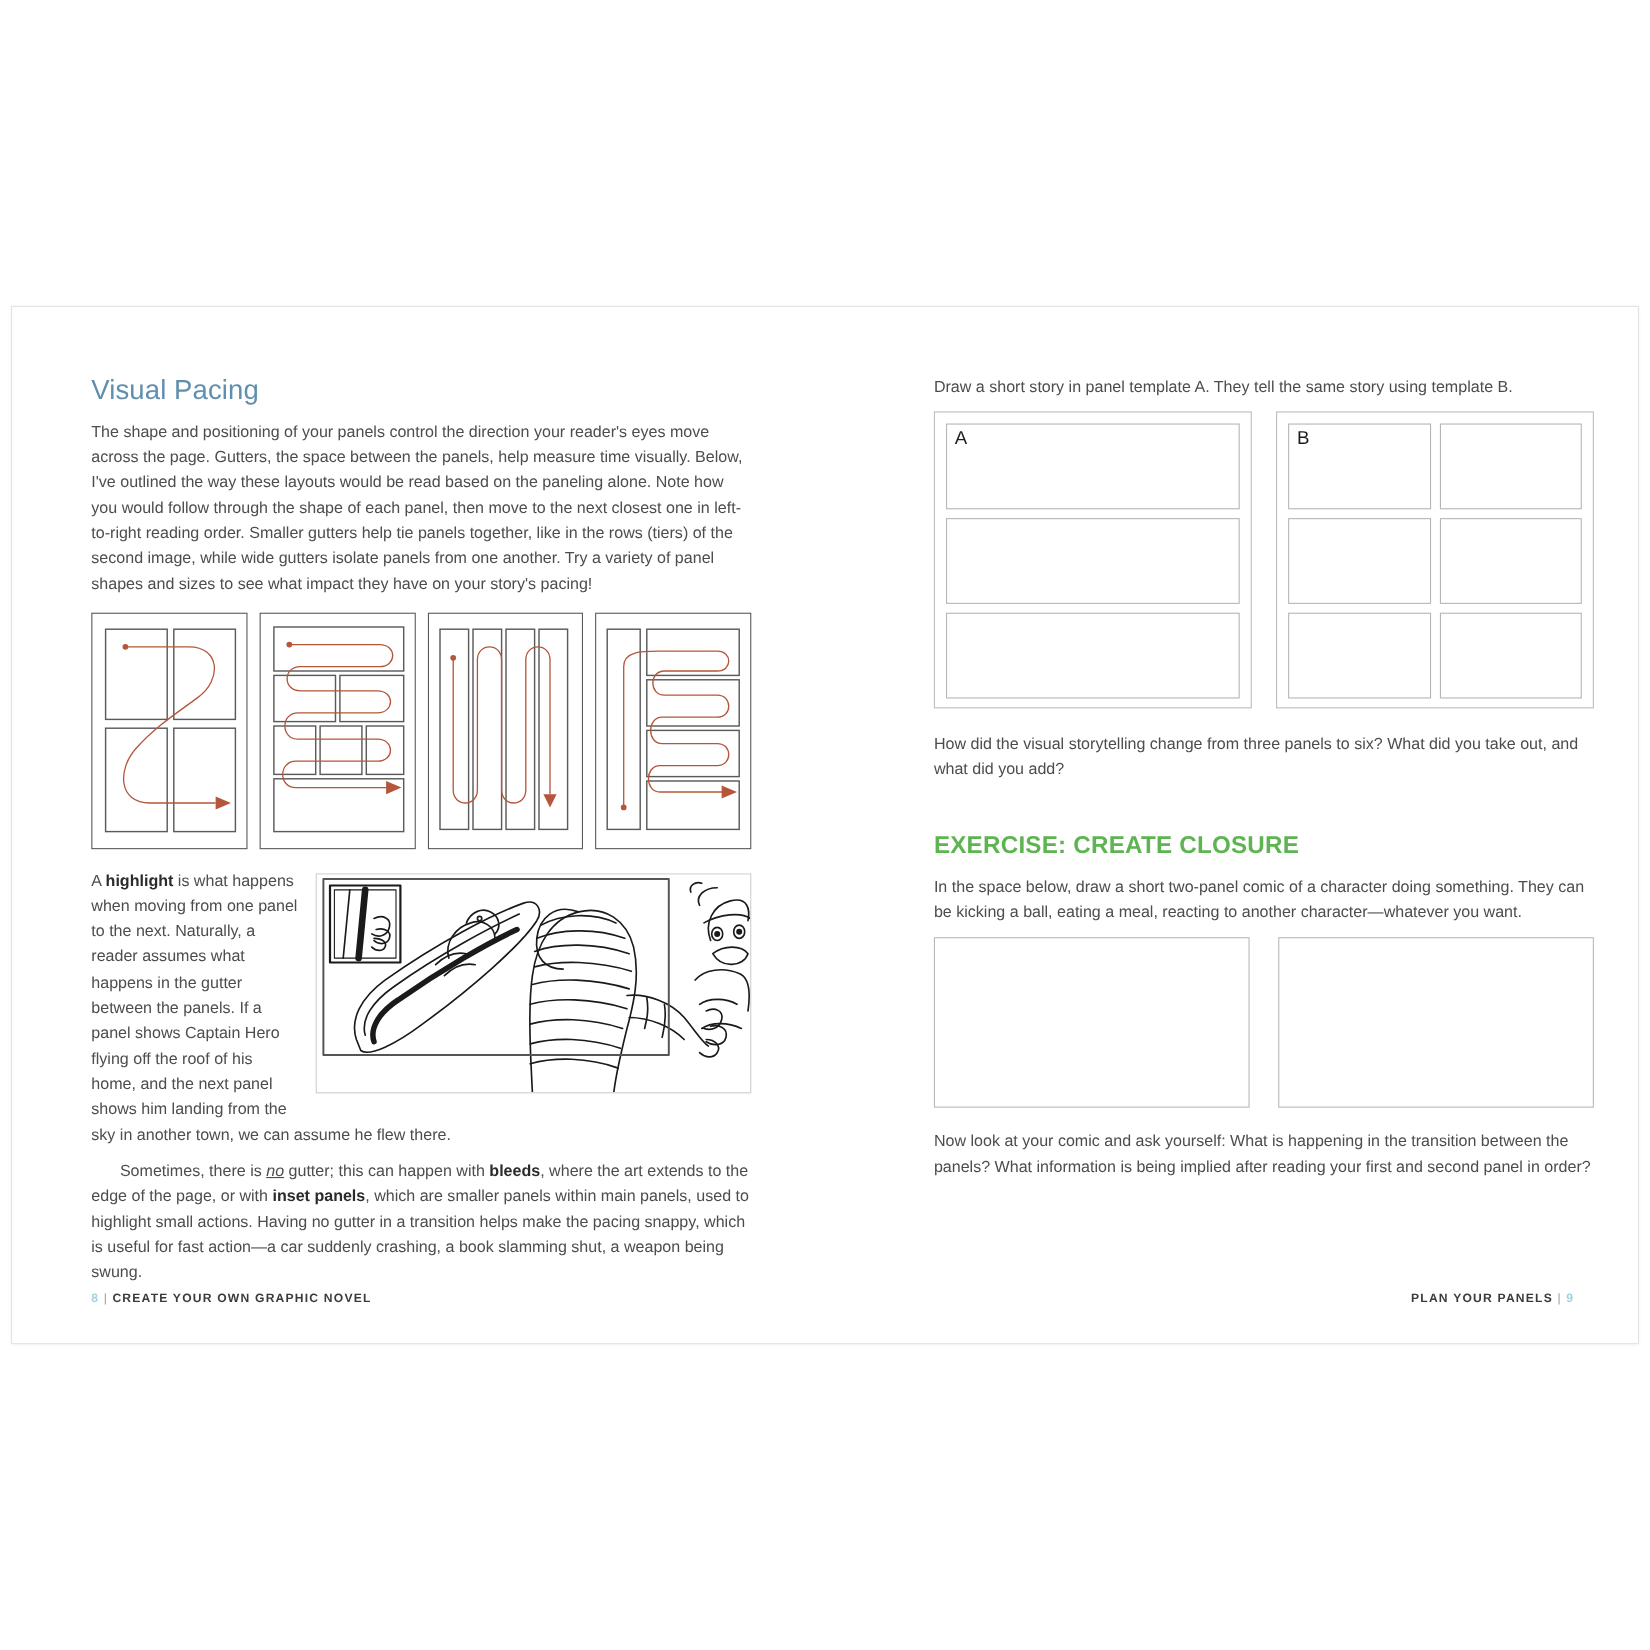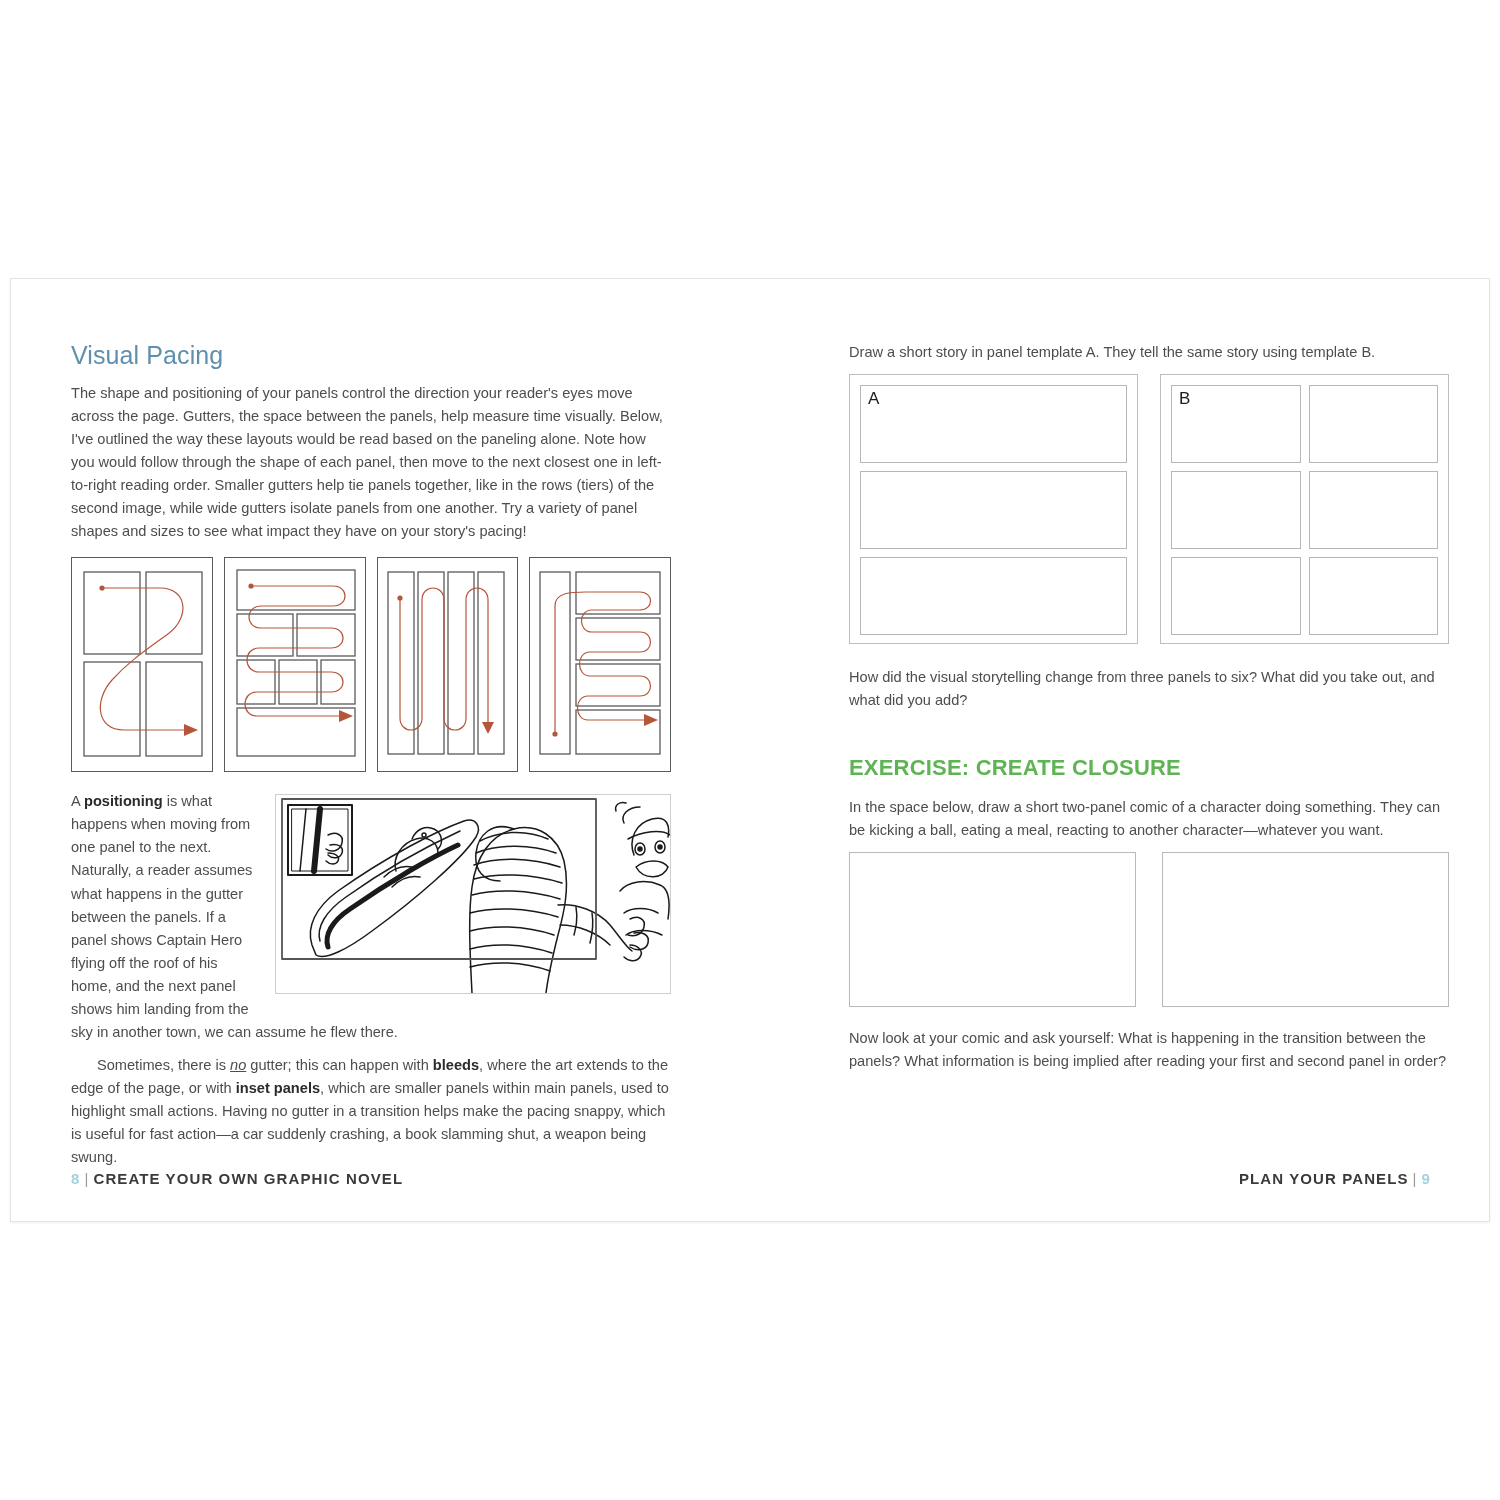--- a/index.html
+++ b/index.html
@@ -24,21 +24,21 @@
     box-sizing: border-box;
     box-shadow: 0 1px 3px rgba(0,0,0,0.06);
   }
   .page {
     position: absolute;
     top: 0;
     width: 740px;
     height: 944px;
     box-sizing: border-box;
   }
-  .page-left  { left: 0; }
+  .page-left  { left: 12px; }
   .page-right { left: 740px; }
 
   .content {
     position: absolute;
     left: 60px;
     top: 62px;
     width: 600px;
   }
   .page-right .content { left: 98px; width: 600px; }
 
@@ -142,21 +142,21 @@
     height: 155px;
     border: 1.4px solid #b9b9b9;
     box-sizing: border-box;
     background: #fff;
   }
 
   
   .footer {
     position: absolute;
     bottom: 36px;
-    font-size: 15px;
+    font-size: 11px;
     letter-spacing: 1.1px;
     font-weight: 700;
     color: #3a3a3a;
     white-space: nowrap;
   }
   .footer-left  { left: 60px; }
   .footer-right { right: 60px; margin-top: 28px; }
   .folio { color: #9fd3e0; }
   .bar   { color: #9a9a9a; font-weight: 400; padding: 0 4px; }
 </style>
@@ -303,21 +303,21 @@
             <path d="M348 28 C344 20 352 12 364 12"></path>
             <path d="M344 96 C352 86 370 84 384 90 C394 94 394 110 392 124"></path>
             <path d="M348 118 C356 112 372 112 382 118"></path>
             <path d="M350 140 C358 134 374 134 386 140"></path>
             <path d="M340 16 C338 10 344 6 350 8"></path>
           </g>
         </svg>
       </div>
 
       <p class="body">
-        <span>A </span><b>positioning</b><span> is what happens when moving from one panel to the next. Naturally, a reader assumes what happens in the gutter between the panels. If a panel shows Captain Hero flying off the roof of his home, and the next panel shows him landing from the sky in another town, we can assume he flew there.</span>
+        <span>A </span><b>highlight</b><span> is what happens when moving from one panel to the next. Naturally, a reader assumes what happens in the gutter between the panels. If a panel shows Captain Hero flying off the roof of his home, and the next panel shows him landing from the sky in another town, we can assume he flew there.</span>
       </p>
 
       <p class="body indent">
         <span>Sometimes, there is </span><i><u>no</u></i><span> gutter; this can happen with </span><b>bleeds</b><span>, where the art extends to the edge of the page, or with </span><b>inset panels</b><span>, which are smaller panels within main panels, used to highlight small actions. Having no gutter in a transition helps make the pacing snappy, which is useful for fast action—a car suddenly crashing, a book slamming shut, a weapon being swung.</span>
       </p>
 
     </div>
 
     <div class="footer footer-left">
       <span class="folio">8</span><span class="bar">|</span><span>CREATE YOUR OWN GRAPHIC NOVEL</span>

